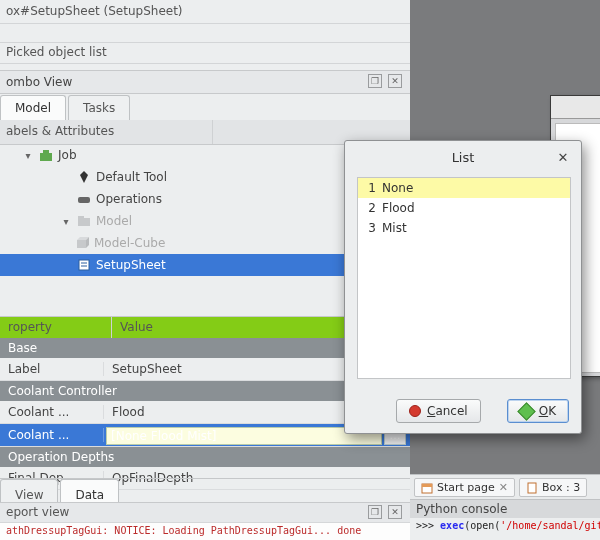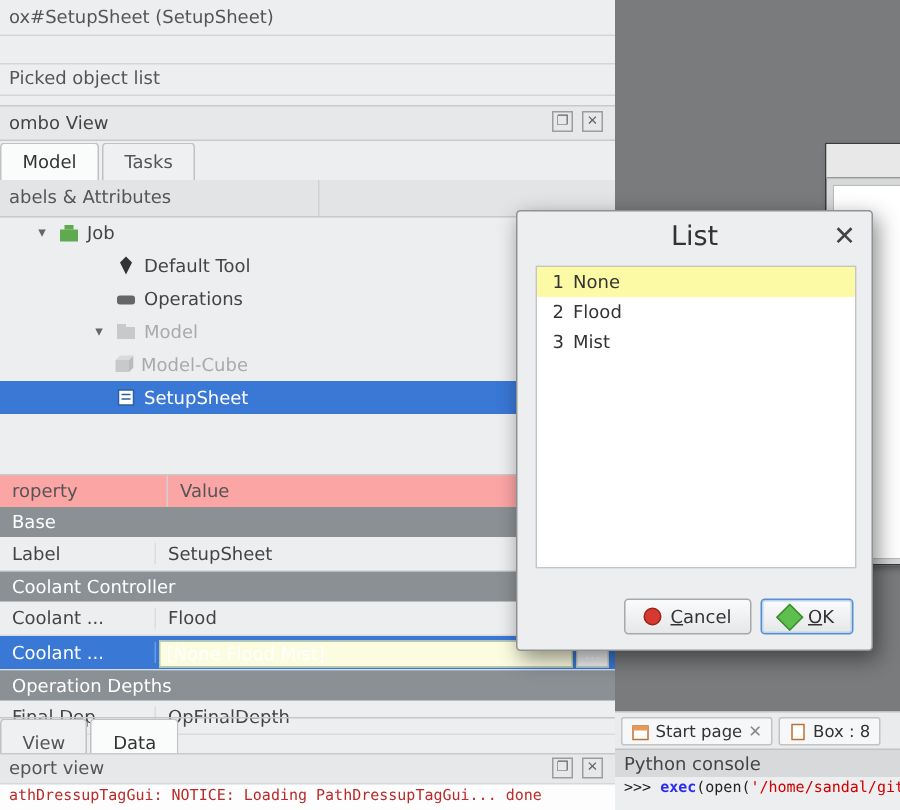--- a/index.html
+++ b/index.html
@@ -33,21 +33,21 @@
 .treeHead .c2{padding:4px 6px;color:#555}
 
 .tree{position:absolute;left:0;top:144px;width:410px}
 .trow{display:flex;align-items:center;height:22px;padding-left:6px;color:#444}
 .trow .exp{width:12px;text-align:center;color:#666;font-size:10px}
 .trow .ic{width:16px;height:16px;margin:0 4px;display:inline-flex;align-items:center;justify-content:center}
 .trow.sel{background:#3a78d6;color:#fff}
 .trow.gray{color:#aaa}
 .indent1{padding-left:22px}.indent2{padding-left:60px}.indent3{padding-left:58px}
 
-.propHead{position:absolute;left:0;top:316px;width:410px;height:22px;background:#fca5a5;border-top:1px solid #c7c9cb;border-bottom:1px solid #c7c9cb;display:flex}
+.propHead{position:absolute;left:0;top:316px;width:410px;height:22px;background:#84cc16;border-top:1px solid #c7c9cb;border-bottom:1px solid #c7c9cb;display:flex}
 .propHead div{padding:3px 8px;color:#555}
 .propHead .p1{width:95px;border-right:1px solid #cfd1d3}
 .propBody{position:absolute;left:0;top:338px;width:410px}
 .groupRow{background:#8a9094;color:#fff;padding:3px 8px;font-size:12px}
 .propRow{display:flex;height:22px;align-items:center;border-bottom:1px solid #dadcde}
 .propRow .k{width:95px;padding-left:8px;color:#444;border-right:1px solid #dadcde;overflow:hidden;white-space:nowrap;text-overflow:ellipsis}
 .propRow .v{flex:1;padding-left:8px;color:#444}
 .propRow.sel{background:#3a78d6;color:#fff}
 .propRow.sel .k,.propRow.sel .v{color:#fff;border-right-color:#6a9ae2}
 .propRow .editbox{flex:1;display:flex;align-items:flex-end}
@@ -55,27 +55,27 @@
 .propRow .editbox .ebtn{width:20px;height:18px;background:#f0f1f2;border:1px solid #bcc;margin-right:4px;display:flex;align-items:center;justify-content:center;font-size:11px}
 
 .bottomTabs{position:absolute;left:0;top:478px;width:410px;height:24px;display:flex;border-top:1px solid #c5c7c9}
 .bottomTabs .tab{padding:8px 14px}
 .reportTitle{position:absolute;left:0;top:502px;width:410px;height:20px;padding:2px 6px;box-sizing:border-box;background:#e6e8ea;color:#555;border-top:1px solid #c7c9cb}
 .reportTitle .wctrl{top:2px}
 .reportLine{position:absolute;left:0;top:522px;width:410px;height:18px;font-family:monospace;font-size:10px;color:#bb2a2a;white-space:nowrap;overflow:hidden;padding:2px 6px;box-sizing:border-box;background:#fdfdfd;border-top:1px solid #d5d7d9}
 
 
 .dialog{position:absolute;left:344px;top:140px;width:236px;height:292px;background:#eceeef;border:1px solid #8f9193;box-shadow:3px 5px 14px rgba(0,0,0,.45);border-radius:3px}
-.dlg-title{position:relative;height:32px;display:flex;align-items:center;justify-content:center;color:#333;font-size:18px}
+.dlg-title{position:relative;height:32px;display:flex;align-items:center;justify-content:center;color:#333;font-size:13px}
 .dlg-close{position:absolute;right:10px;top:8px;width:16px;height:16px;display:flex;align-items:center;justify-content:center;color:#444;font-weight:bold}
 .dlg-list{position:absolute;left:12px;top:36px;width:212px;height:200px;background:#fff;border:1px solid #c3c5c7}
 .dlg-item{display:flex;align-items:center;height:20px;font-size:12px}
 .dlg-item .num{width:18px;text-align:right;color:#333;margin-right:6px}
 .dlg-item.sel{background:#fdfaa6}
-.dlg-btns{position:absolute;right:12px;bottom:10px;display:flex;gap:6px}
+.dlg-btns{position:absolute;right:12px;bottom:10px;display:flex;gap:26px}
 .btn{display:flex;align-items:center;gap:6px;padding:4px 12px;background:linear-gradient(#fafbfb,#e5e7e9);border:1px solid #a6a9ab;border-radius:3px;font-size:12px;color:#333}
 .btn.primary{border-color:#5a8ed0;box-shadow:0 0 0 1px #bcd3ee inset}
 .dot-red{width:10px;height:10px;border-radius:50%;background:#d43a2f;border:1px solid #9c221b}
 .dot-green{width:11px;height:11px;background:#5fbf4e;border:1px solid #3e8a32;transform:rotate(45deg)}
 svg{display:block}
 </style>
 </head>
 <body>
 <div id="stage">
 
@@ -220,21 +220,21 @@
           </span>
       <span>Start page</span>
       <span class="close-x">✕</span>
     </div>
     <div class="minitab">
       <span>
             <svg width="12" height="12">
               <rect x="2" y="1" width="8" height="10" fill="#fff" stroke="#c07030"></rect>
             </svg>
           </span>
-      <span>Box : 8</span>
+      <span>Box : 3</span>
     </div>
   </div>
   <div class="pyconsole">
     <div class="pc-title">Python console</div>
     <div class="pc-line">
       <span class="pc-prompt">&gt;&gt;&gt; </span><span class="pc-kw">exec</span><span>(open(</span><span class="pc-str">'/home/sandal/github/Free</span>
     </div>
   </div>
 </div>
 

